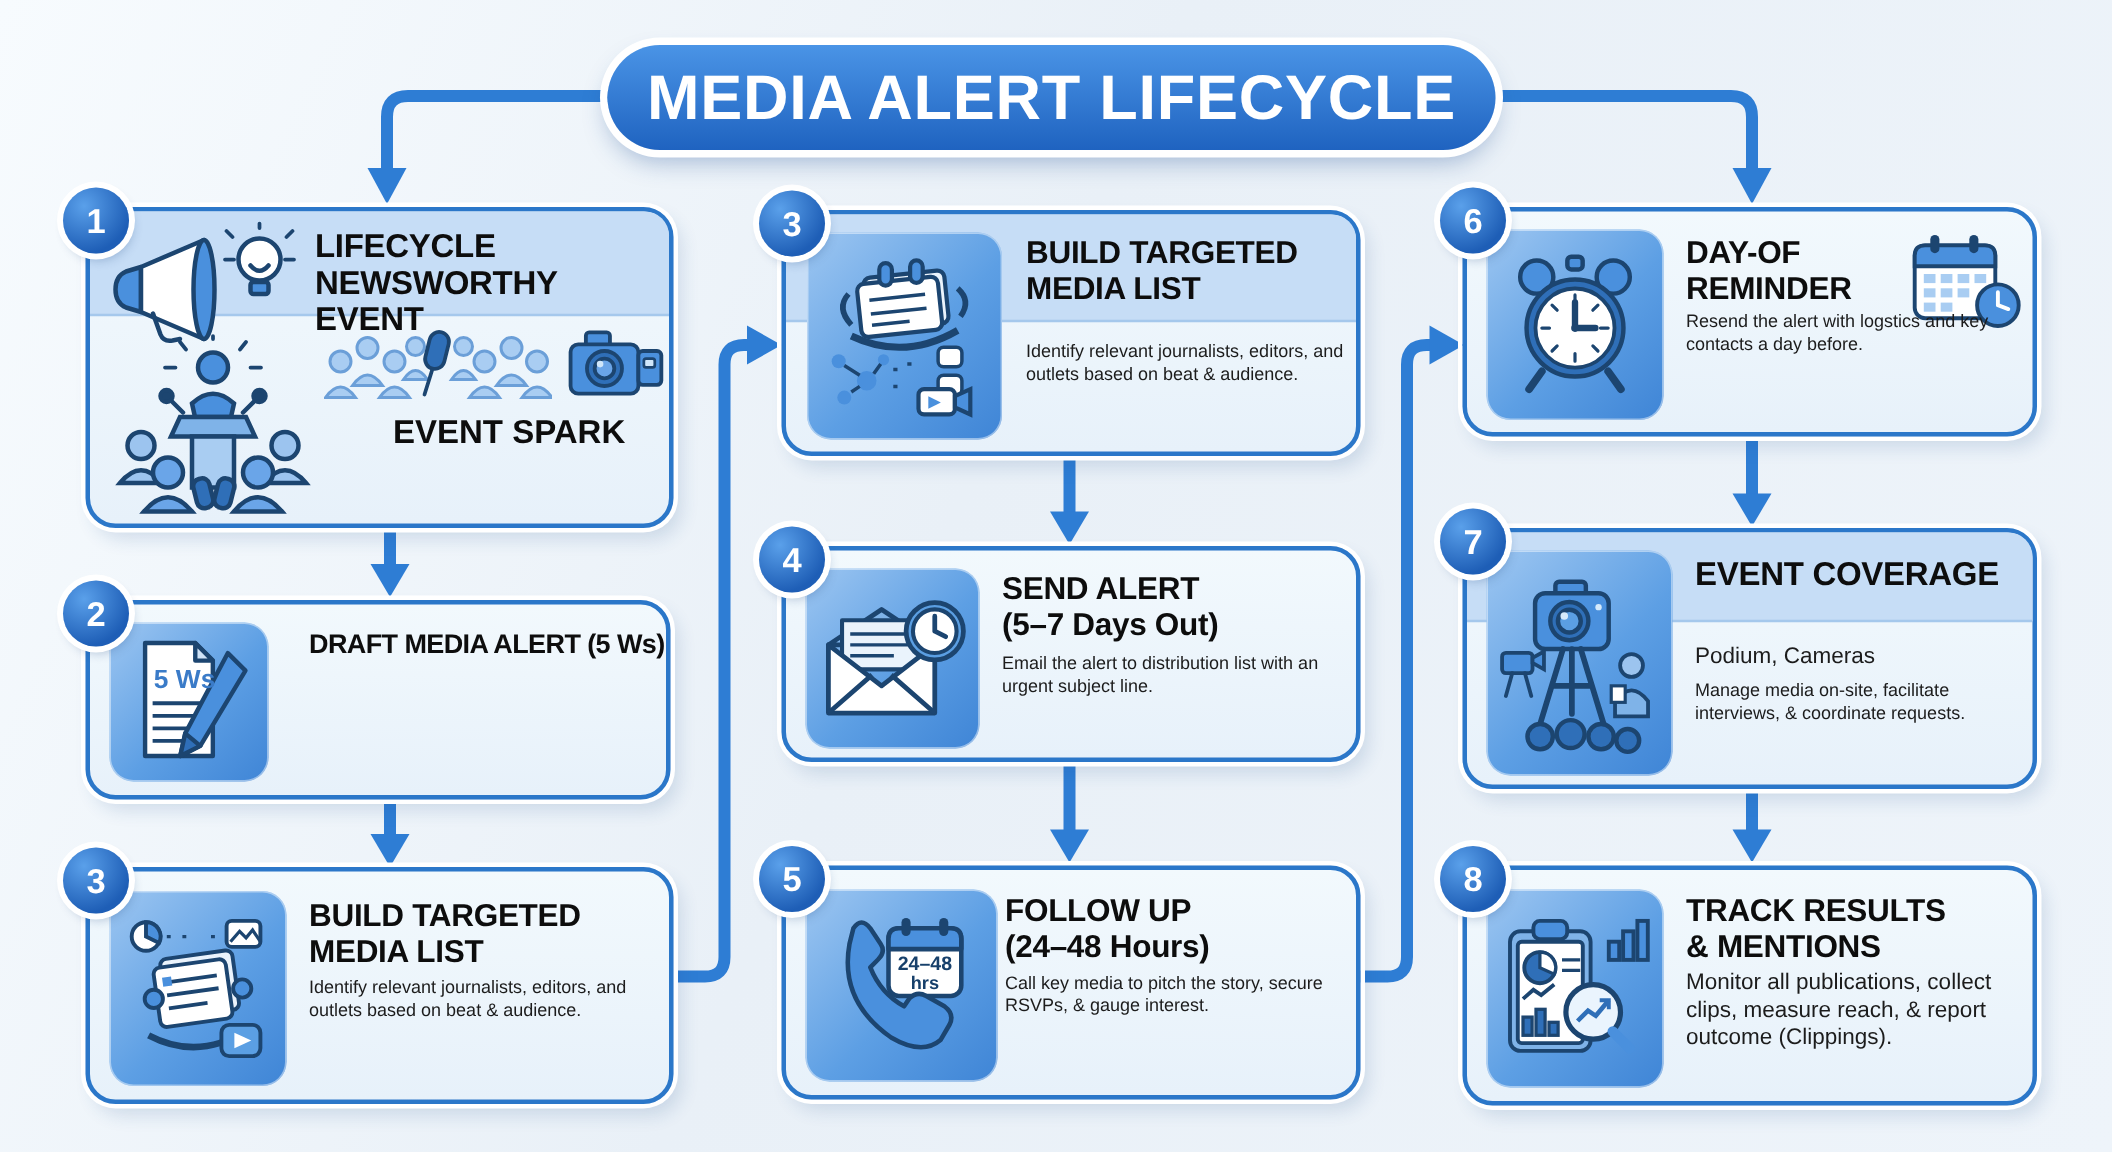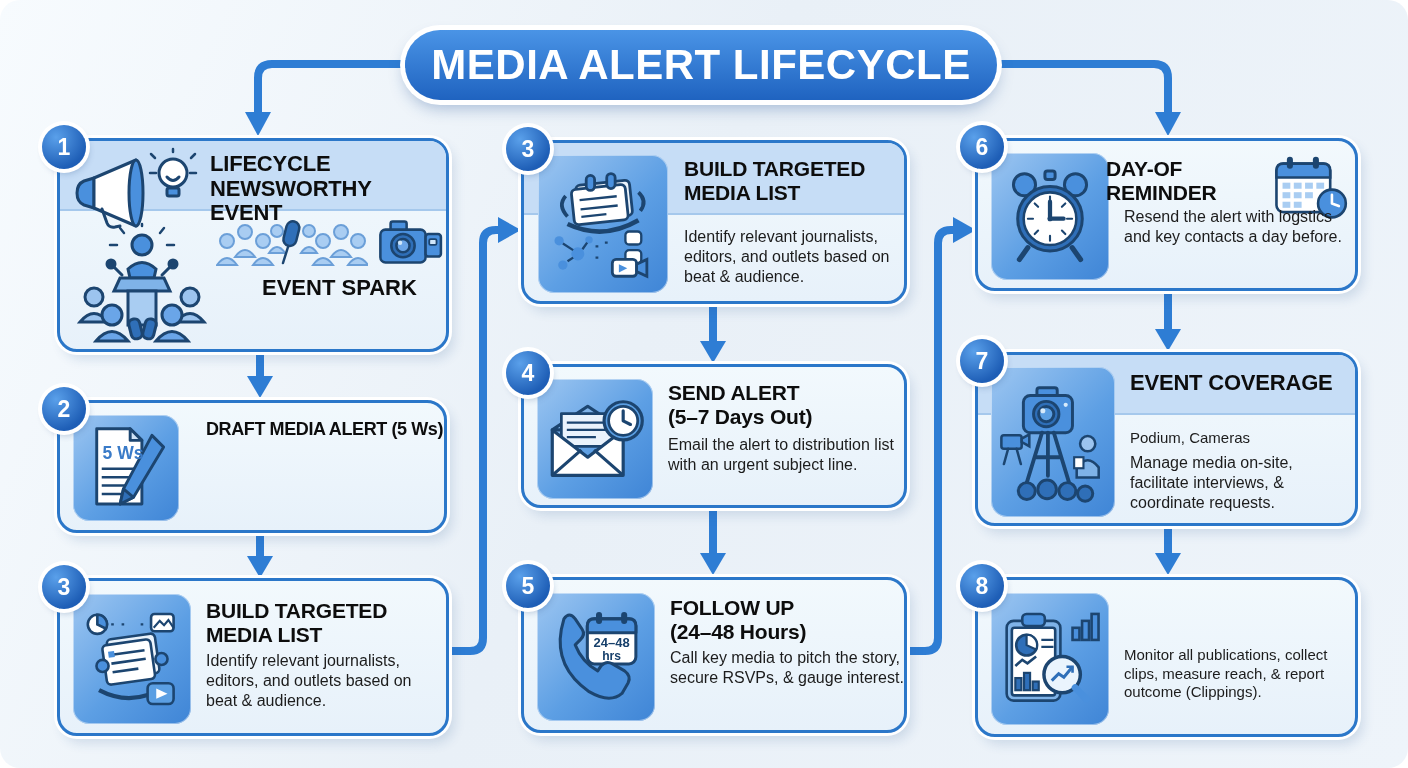--- a/index.html
+++ b/index.html
@@ -1,18 +1,18 @@
 <!DOCTYPE html>
 <html><head>
 <meta charset="utf-8">
 <style>
   * { margin:0; padding:0; box-sizing:border-box; }
   html,body { width:1408px; height:768px; overflow:hidden; font-family:"Liberation Sans",sans-serif; }
   .canvas { position:relative; width:1408px; height:768px;
-            background:linear-gradient(115deg,#f7fbfe 0%,#e9f0f7 45%,#eef4fa 100%);border-radius:20px; }
+            background:linear-gradient(115deg,#f7fbfe 0%,#e9f0f7 45%,#eef4fa 100%); }
   #connectors { position:absolute; left:0; top:0; z-index:1; }
   .titlepill { position:absolute; left:405px; top:30px; width:592px; height:70px; z-index:3;
                background:linear-gradient(180deg,#4a94e6 0%,#1f63c0 100%);
                border-radius:36px; color:#ffffff; font-weight:bold; font-size:42px; letter-spacing:.5px;
                display:flex; align-items:center; justify-content:center;
                box-shadow:0 0 0 5px #ffffff, 0 8px 16px rgba(25,75,145,.35); }
   .card { position:absolute; z-index:2;
           background:linear-gradient(180deg,#f2f9fd 0%,#e7f1fa 100%);
           border:3px solid #2b77c9; border-radius:20px;
           box-shadow:0 0 0 3px #ffffff, 5px 7px 12px rgba(30,80,140,.16); }
@@ -20,21 +20,21 @@
           border-radius:16px 16px 0 0; border-bottom:2px solid #a5c8ec; z-index:2; }
   .badge { position:absolute; top:-16px; left:-18px; width:44px; height:44px; border-radius:50%;
            background:radial-gradient(circle at 32% 28%,#5aa0ea,#1e5eb6 72%);
            color:#fff; font-weight:bold; font-size:23px; display:flex; align-items:center; justify-content:center;
            z-index:6; box-shadow:0 0 0 4px #ffffff, 2px 4px 7px rgba(20,60,120,.3); }
   .tile { position:absolute; background:linear-gradient(135deg,#9dc6f1 0%,#5d9fe4 55%,#3f85d6 100%);
           border-radius:16px; display:flex; align-items:center; justify-content:center;
           box-shadow:inset 0 0 0 1px rgba(255,255,255,.45); z-index:3; }
   .ctitle { position:absolute; font-weight:bold; color:#0d0d0d; font-size:21px; line-height:1.12;
             white-space:pre-line; letter-spacing:-.2px; z-index:4; }
-  .cbody { position:absolute; color:#1c1c1c; font-size:16px; line-height:1.24; z-index:4; }
+  .cbody { position:absolute; color:#1c1c1c; font-size:12px; line-height:1.24; z-index:4; }
   .csub { position:absolute; font-weight:bold; color:#0d0d0d; font-size:22px; z-index:4;margin-left:44px; }
   .cpre { position:absolute; color:#1c1c1c; font-size:15px; z-index:4; }
   .artsvg { position:absolute; z-index:4; }
   svg text { font-family:"Liberation Sans",sans-serif; }
 </style>
 </head>
 <body>
 
 <div class="canvas">
 
@@ -248,21 +248,21 @@
     </div>
     <div class="ctitle" style="left:144px;top:14px">SEND ALERT
 (5–7 Days Out)</div>
     <div class="cbody" style="left:144px;top:68px;width:242px">
       <span>Email the alert to distribution list with an urgent subject line.</span>
     </div>
   </div>
 
   <div class="card" style="left:521px;top:577px;width:386px;height:156px">
     <div class="badge">5</div>
-    <div class="tile" style="left:13px;top:13px;width:118px;height:128px">
+    <div class="tile" style="left:13px;top:13px;width:128px;height:128px">
       <svg width="104" height="112" viewBox="0 0 120 120">
         <g stroke="#1c4570" stroke-width="3.5" stroke-linejoin="round">
           <rect x="50" y="16" width="56" height="52" rx="8" fill="#ffffff"></rect>
           <path d="M58 16 h40 q8 0 8 8 v8 H50 v-8 q0 -8 8 -8 Z" fill="#4a90dd"></path>
           <rect x="60" y="8" width="7" height="14" rx="3.5" fill="#1c4570" stroke="none"></rect>
           <rect x="89" y="8" width="7" height="14" rx="3.5" fill="#1c4570" stroke="none"></rect>
           <path d="M20 28 Q12 72 52 100 Q76 114 90 102 L97 90 Q101 82 93 76 L79 68 Q72 64 66 70 L62 76 Q44 66 36 46 L42 40 Q48 34 44 28 L36 16 Q29 7 23 16 Z" fill="#4a90dd"></path>
         </g>
         <text x="78" y="48" text-anchor="middle" font-size="15" font-weight="bold" fill="#17406b">24–48</text>
         <text x="78" y="63" text-anchor="middle" font-size="14" font-weight="bold" fill="#17406b">hrs</text>
@@ -285,21 +285,21 @@
           <rect x="54" y="6" width="12" height="10" rx="3" fill="#4a90dd"></rect>
           <path d="M34 96 L24 110 M86 96 L96 110" stroke-width="6"></path>
           <circle cx="60" cy="62" r="38" fill="#2f6fb8"></circle>
           <circle cx="60" cy="62" r="31" fill="#ffffff" stroke-width="3"></circle>
           <path d="M60 36 v6 M60 88 v-6 M34 62 h6 M86 62 h-6 M42 44 l4 4 M78 44 l-4 4 M42 80 l4 -4 M78 80 l-4 -4" stroke-width="2.5"></path>
           <path d="M60 62 V42 M60 62 H76" stroke-width="5"></path>
           <circle cx="60" cy="62" r="3" fill="#1c4570" stroke="none"></circle>
         </g>
       </svg>
     </div>
-    <div class="ctitle" style="left:128px;top:16px">DAY-OF
+    <div class="ctitle" style="left:146px;top:16px">DAY-OF
 REMINDER</div>
     <svg class="artsvg" style="left:295px;top:12px" width="78" height="68" viewBox="0 0 90 78">
       <g stroke="#1c4570" stroke-width="3">
         <rect x="4" y="12" width="62" height="56" rx="8" fill="#ffffff"></rect>
         <path d="M12 12 h46 q8 0 8 8 v8 H4 v-8 q0 -8 8 -8 Z" fill="#4a90dd"></path>
         <rect x="16" y="4" width="7" height="14" rx="3.5" fill="#1c4570" stroke="none"></rect>
         <rect x="46" y="4" width="7" height="14" rx="3.5" fill="#1c4570" stroke="none"></rect>
         <g fill="#a9cdf2" stroke="none">
           <rect x="11" y="34" width="9" height="7"></rect>
             <rect x="24" y="34" width="9" height="7"></rect>
@@ -377,18 +377,20 @@
               <rect x="30" y="76" width="7" height="20"></rect>
               <rect x="40" y="86" width="7" height="10"></rect>
           </g>
           <circle cx="74" cy="78" r="21" fill="#eaf4fd" stroke-width="4"></circle>
           <path d="M62 85 L70 77 L76 81 L86 69" fill="none" stroke="#2f6fb8" stroke-width="3.5"></path>
           <path d="M79 69 h7 v7" fill="none" stroke="#2f6fb8" stroke-width="3"></path>
           <path d="M89 93 L102 106" stroke-width="8" stroke-linecap="round" stroke="#4a90dd"></path>
         </g>
       </svg>
     </div>
+    <div class="ctitle" style="left:146px;top:16px">TRACK RESULTS
+&amp; MENTIONS</div>
     <div class="cbody" style="left:146px;top:66px;width:234px;font-size:15px">
       <span>Monitor all publications, collect clips, measure reach, &amp; report outcome (Clippings).</span>
     </div>
   </div>
 
 </div>
 
 </body></html>

